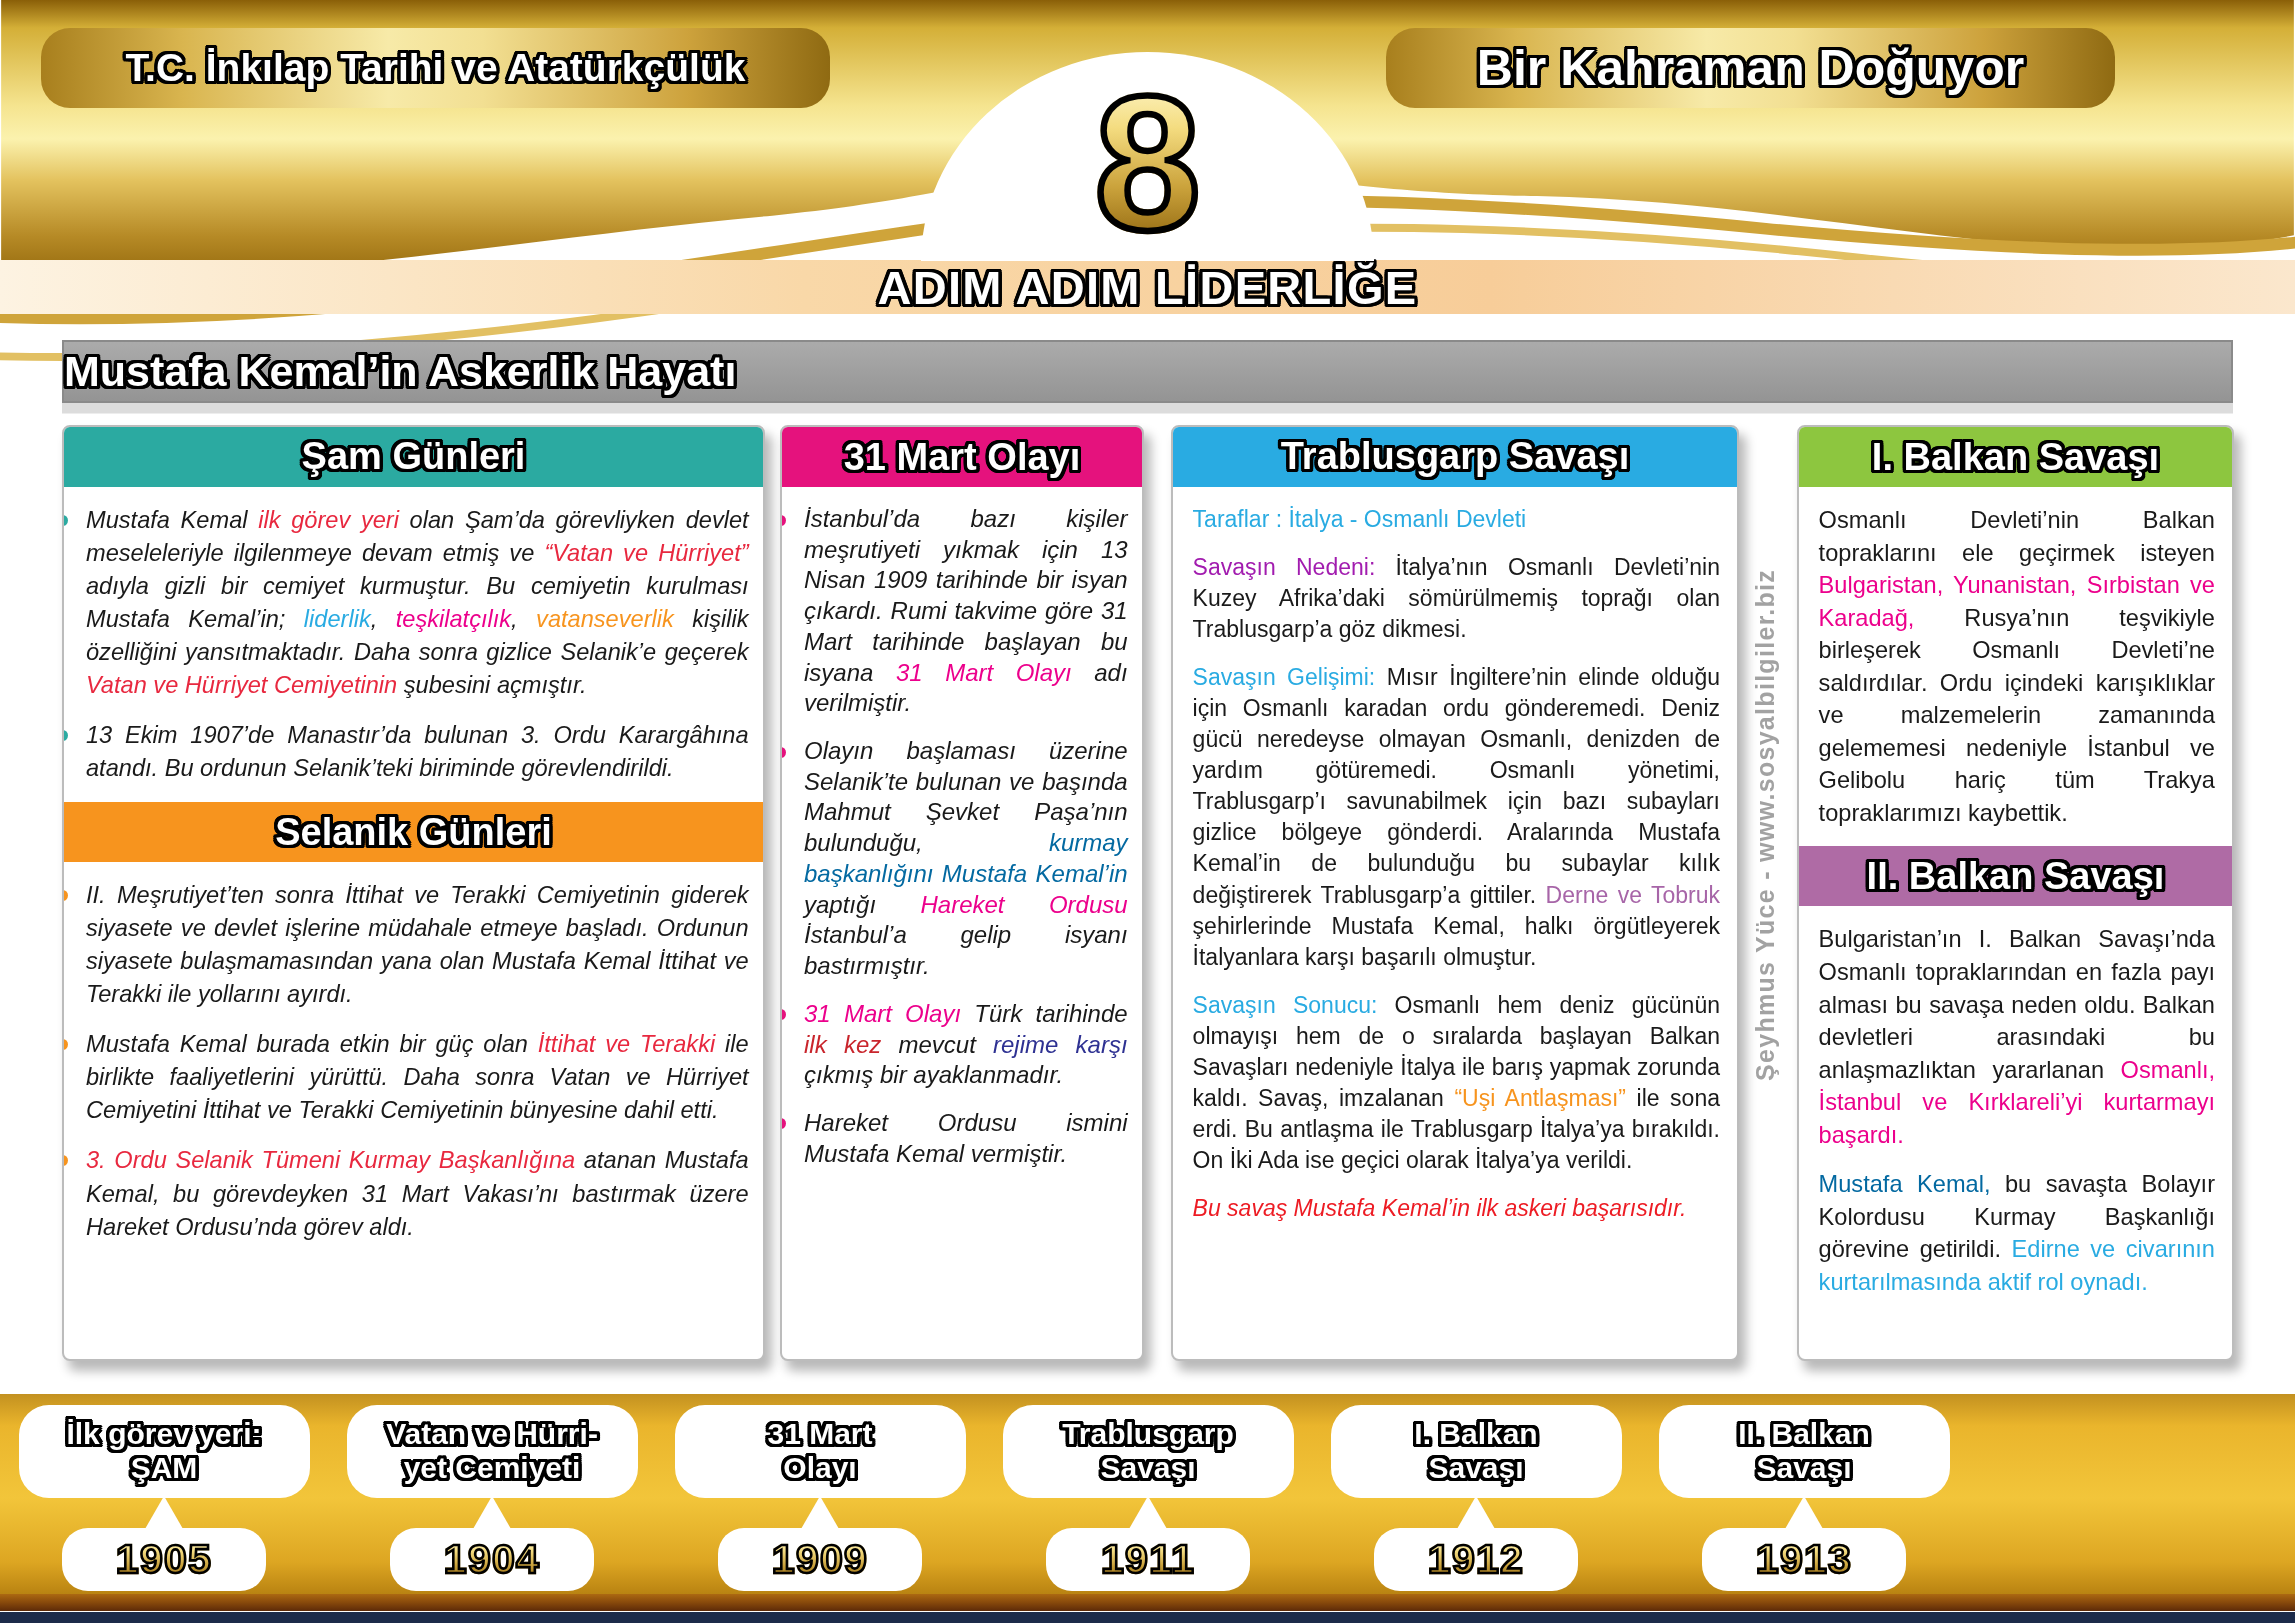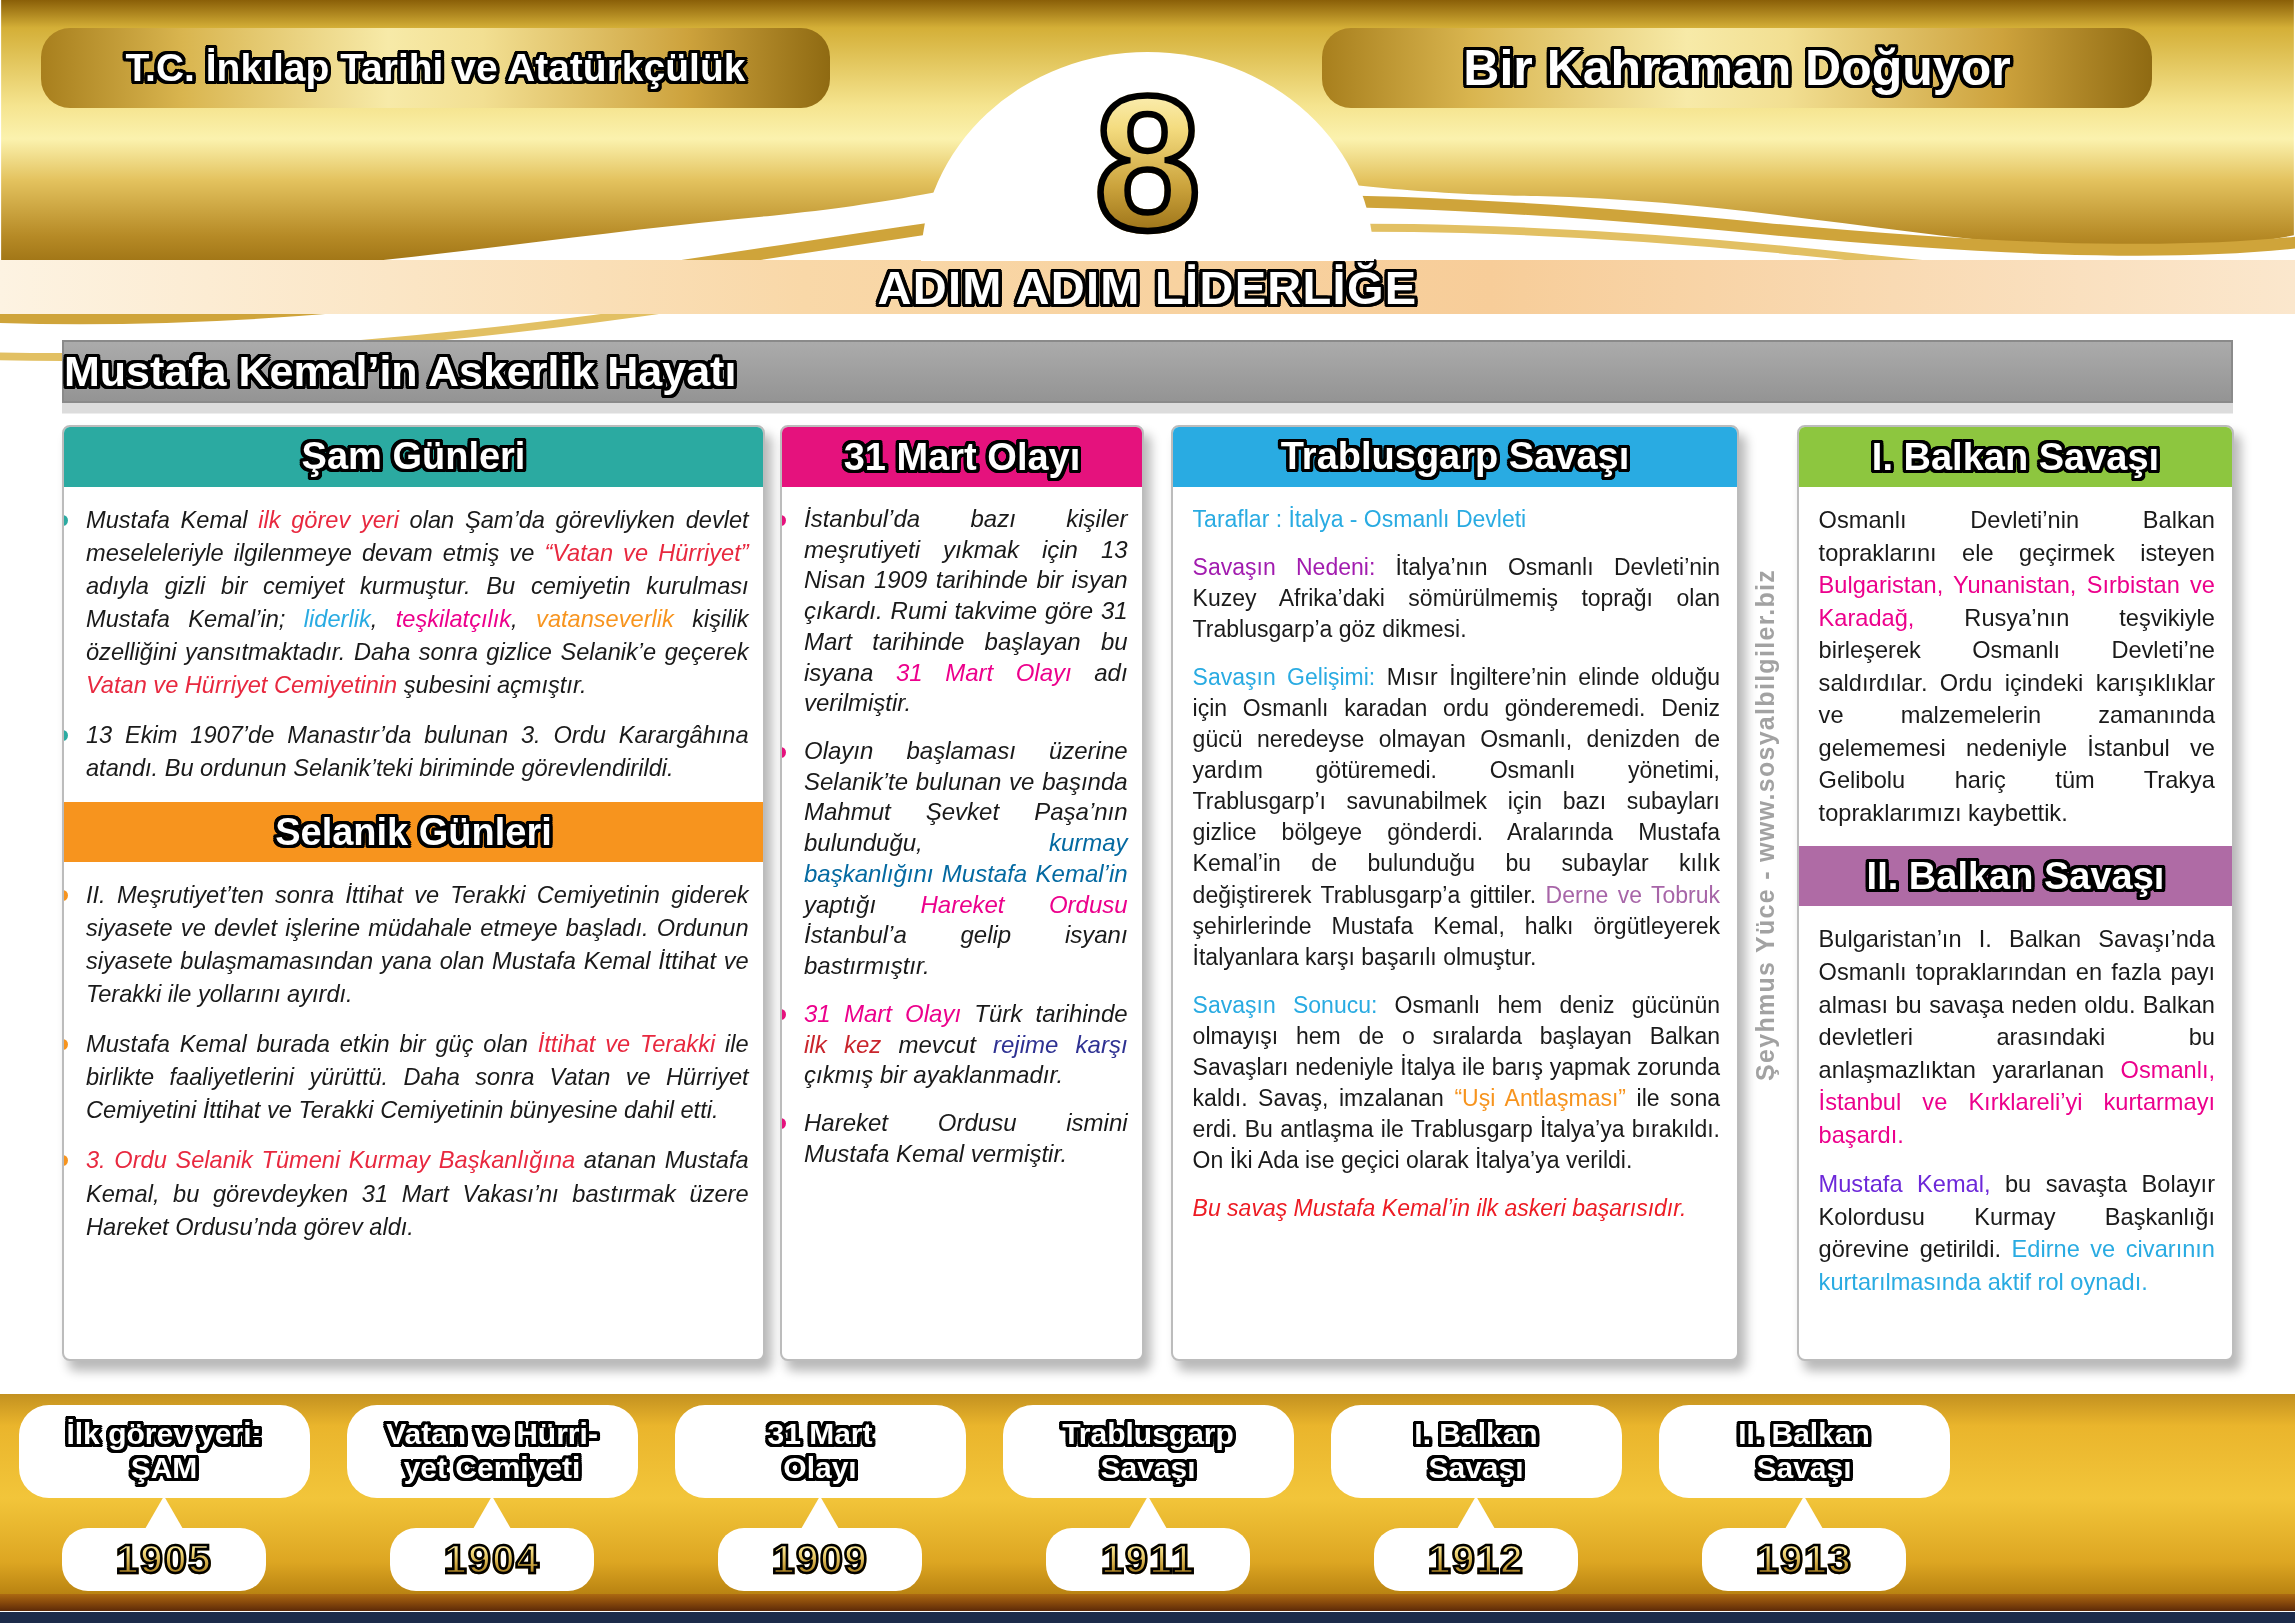--- a/index.html
+++ b/index.html
@@ -19,21 +19,21 @@
     .goldtext{background:linear-gradient(180deg,#fff8cf 4%,#f4dc80 32%,#cba33c 62%,#8f650e 92%);
       -webkit-background-clip:text;background-clip:text;color:transparent;}
   }
 
   
   .header-art{position:absolute;left:0;top:0;z-index:0;}
   .pill{position:absolute;top:27.5px;height:80px;border-radius:29px;z-index:2;
     background:linear-gradient(90deg,#a87f1d 0%,#d9b54f 18%,#f7eaa8 44%,#f2df92 56%,#cda23c 82%,#8f6a12 100%);
     display:flex;align-items:center;justify-content:center;}
   .pill-left{left:41px;width:789px;}
-  .pill-right{left:1322px;width:830px;}
+  .pill-right{left:1386px;width:729px;}
   .pill-left .ot{font-size:39px;}
   .pill-right .ot{font-size:50px;}
   .dome{position:absolute;left:921px;top:52px;width:453px;height:209px;background:#fff;z-index:3;
     border-radius:50% 50% 0 0 / 100% 100% 0 0;display:flex;align-items:flex-end;justify-content:center;}
   .unit-number{font-size:191px;line-height:196px;-webkit-text-stroke:6.5px #000;}
   .topic-band{position:absolute;left:0;top:260px;width:2295px;height:54px;z-index:1;
     background:linear-gradient(90deg,#fdf3e2 0%,#f9d8a8 35%,#f7cd99 65%,#fbe7cd 100%);
     display:flex;align-items:center;justify-content:center;}
   .topic-band .ot{font-size:47px;letter-spacing:1.3px;}
   .graybar{position:absolute;left:62px;top:340px;width:2171px;height:63px;z-index:2;
@@ -159,21 +159,21 @@
       </section>
     <section class="card col4">
         <div class="sec-head" style="background: rgb(141, 198, 63);">
           <span class="ot">I. Balkan Savaşı</span>
         </div>
         <p class="para"><span>Osmanlı Devleti’nin Balkan topraklarını ele geçirmek isteyen </span><span style="color: rgb(236, 0, 140);">Bulgaristan, Yunanistan, Sırbistan ve Karadağ,</span><span> Rusya’nın teşvikiyle birleşerek Osmanlı Devleti’ne saldırdılar. Ordu içindeki karışıklıklar ve malzemelerin zamanında gelememesi nedeniyle İstanbul ve Gelibolu hariç tüm Trakya topraklarımızı kaybettik.</span></p>
         <div class="sec-head" style="background: rgb(175, 107, 165);">
           <span class="ot">II. Balkan Savaşı</span>
         </div>
         <p class="para"><span>Bulgaristan’ın I. Balkan Savaşı’nda Osmanlı topraklarından en fazla payı alması bu savaşa neden oldu. Balkan devletleri arasındaki bu anlaşmazlıktan yararlanan </span><span style="color: rgb(236, 0, 140);">Osmanlı, İstanbul ve Kırklareli’yi kurtarmayı başardı.</span></p>
-        <p class="para"><span style="color: #6d28d9;">Mustafa Kemal,</span><span> bu savaşta Bolayır Kolordusu Kurmay Başkanlığı görevine getirildi. </span><span style="color: rgb(41, 171, 226);">Edirne ve civarının kurtarılmasında aktif rol oynadı.</span></p>
+        <p class="para"><span style="color: #0369a1;">Mustafa Kemal,</span><span> bu savaşta Bolayır Kolordusu Kurmay Başkanlığı görevine getirildi. </span><span style="color: rgb(41, 171, 226);">Edirne ve civarının kurtarılmasında aktif rol oynadı.</span></p>
       </section>
   </main>
 
   <div class="watermark">Şeyhmus Yüce  -  www.sosyalbilgiler.biz</div>
 
   <footer class="timeline" id="timeline">
       <div class="tl-cell">
         <div class="tl-label">
           <span class="ot tl-label-text">İlk görev yeri:
 ŞAM</span>

